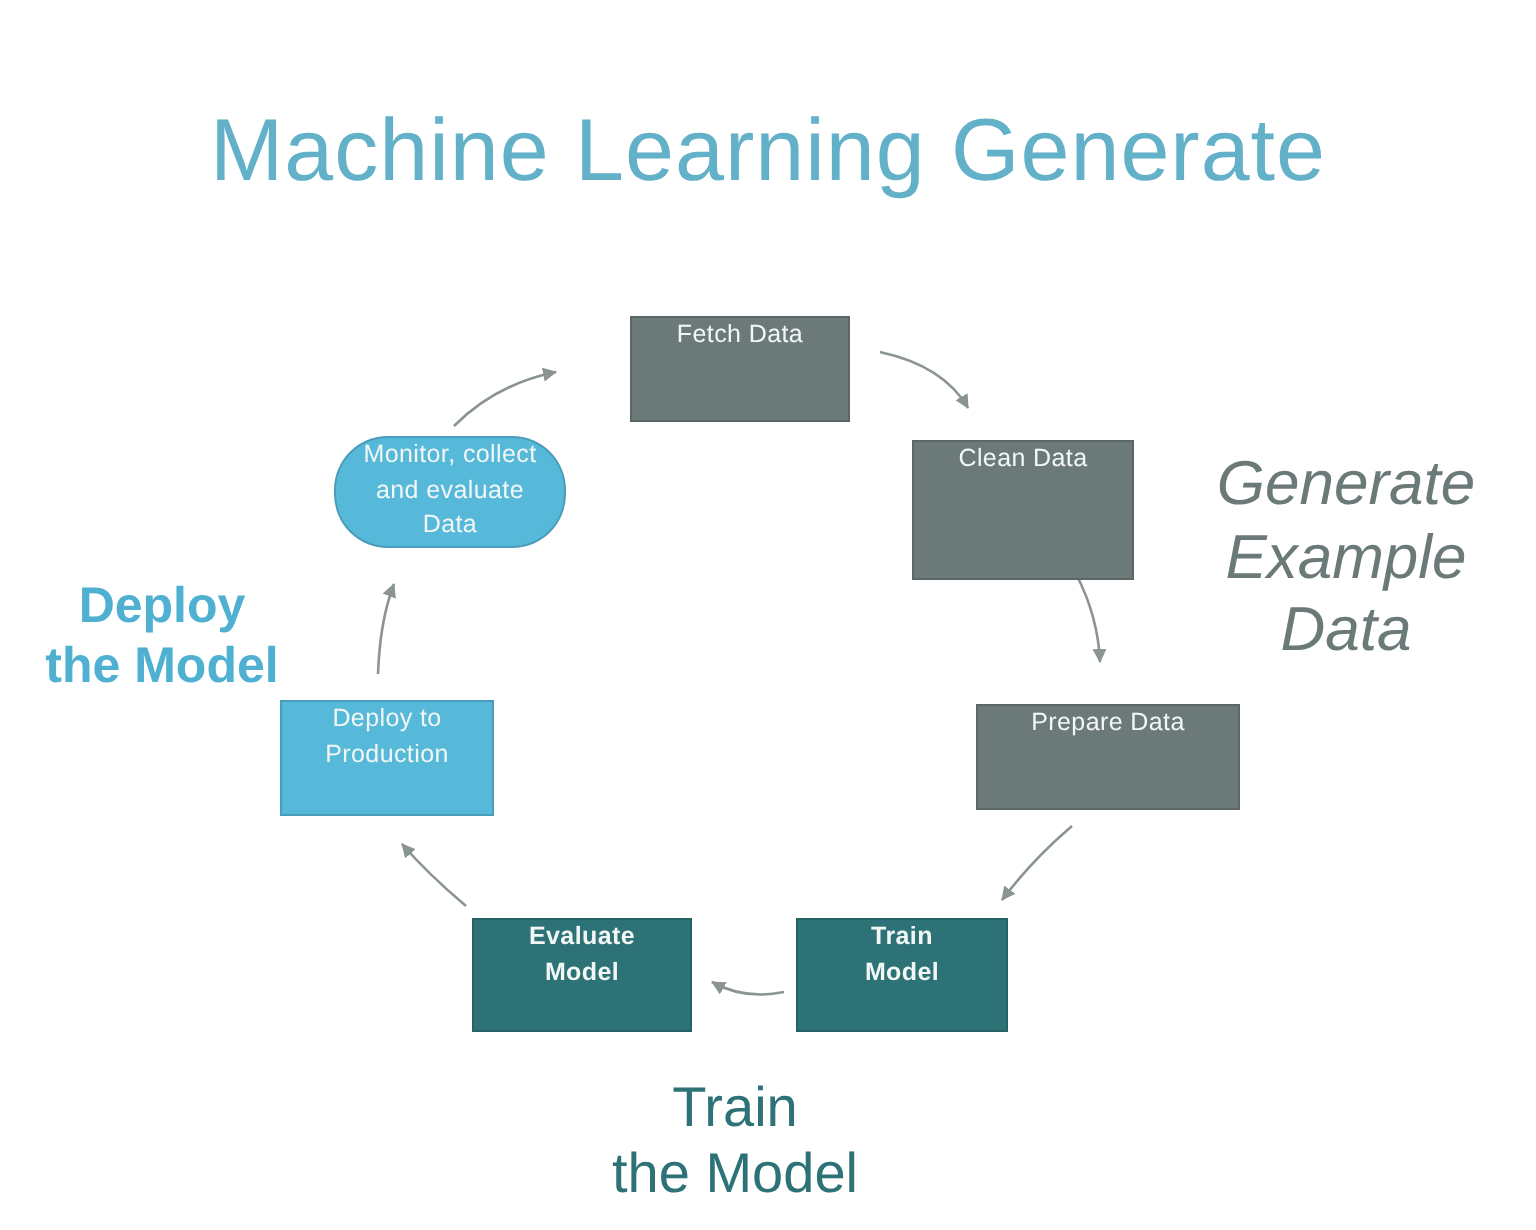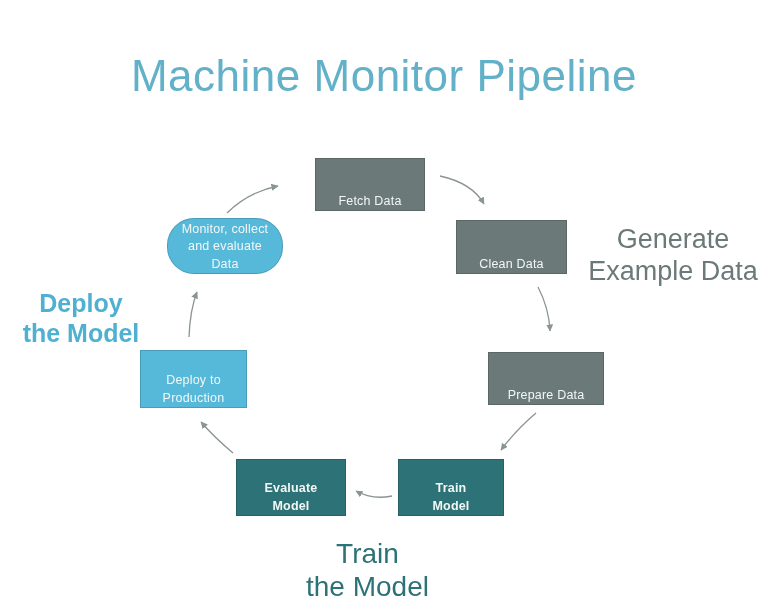--- a/index.html
+++ b/index.html
@@ -8,52 +8,52 @@
     position:relative; width:768px; height:615px; overflow:hidden;
     background:var(--background,#ffffff);
   }
   .title {
     position:absolute; left:0; right:0; top:22px;
     text-align:center; font-size:44px; font-weight:400; letter-spacing:0.5px;
     color:var(--title_text,#62b1c9);
   }
   .arrows { position:absolute; left:0; top:0; width:768px; height:615px; pointer-events:none; }
   .box {
-    position:absolute; display:flex; align-items:flex-end; justify-content:center;
+    position:absolute; display:flex; align-items:flex-start; justify-content:center;
     text-align:center; color:var(--box_text,#f2f7f6);
     font-size:12.5px; line-height:1.4; letter-spacing:0.2px;
     white-space:pre-line; border:1px solid rgba(0,0,0,0.15); box-sizing:border-box;
   }
   .box.gray { background:var(--box_gray,#6b7a78); }
   .box.teal { background:var(--box_teal,#2d7276);font-weight:bold; }
   .box.blue { background:var(--box_blue,#57b9da); }
   .box-fetch    { left:315px; top:158px; width:110px; height:53px; }
-  .box-clean    { left:456px; top:220px; width:111px; height:54px; }
-  .box-prepare  { left:488px; top:352px; width:116px; height:53px; }
+  .box-clean    { left:456px; top:220px; width:111px; height:70px; }
+  .box-prepare  { left:488px; top:352px; width:132px; height:53px; }
   .box-train    { left:398px; top:459px; width:106px; height:57px; }
   .box-evaluate { left:236px; top:459px; width:110px; height:57px; }
   .box-deploy   { left:140px; top:350px; width:107px; height:58px; }
   .box-monitor  { left:167px; top:218px; width:116px; height:56px;border-radius:27px; }
   .slabel {
     position:absolute; text-align:center; white-space:pre-line;
     font-weight:500; line-height:1.18;
   }
   .slabel.gray { color:var(--label_gray,#6b7a78); }
   .slabel.teal { color:var(--label_teal,#2d7276); }
   .slabel.blue { color:var(--label_blue,#4fb0d2); }
-  .slabel-generate { left:580px; top:224px; width:186px; font-size:27px; }
+  .slabel-generate { left:580px; top:224px; width:186px; font-size:31px;font-style:italic; }
   .slabel-deploy   { left:6px;   top:289px; width:150px; font-size:25px;font-weight:bold; }
   .slabel-train    { left:290px; top:537px; width:155px; font-size:28px; }
 </style>
 </head>
 <body>
 
 <div class="canvas">
 
-  <h1 class="title">Machine Monitor Pipeline</h1>
+  <h1 class="title">Machine Learning Generate</h1>
 
   <svg class="arrows" viewBox="0 0 768 615" xmlns="http://www.w3.org/2000/svg">
     <defs>
       <marker id="arw" markerUnits="userSpaceOnUse" markerWidth="9" markerHeight="9" refX="6.5" refY="3.5" orient="auto">
         <path d="M0,0 L7,3.5 L0,7 Z" fill="#8a9492"></path>
       </marker>
     </defs>
     <g stroke="#8a9492" stroke-width="1.3" fill="none">
       <path d="M440,176 Q472,183 484,204" marker-end="url(#arw)"></path>
       <path d="M538,287 Q549,308 550,331" marker-end="url(#arw)"></path>

